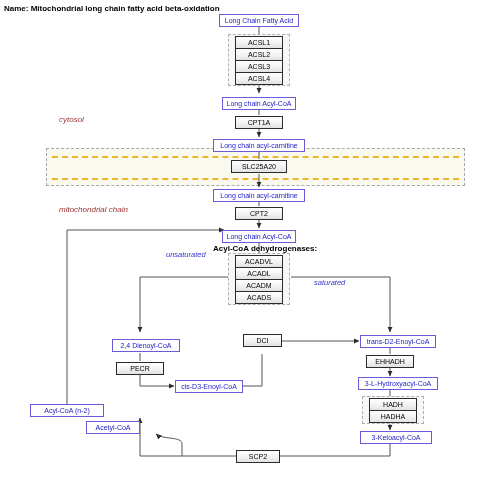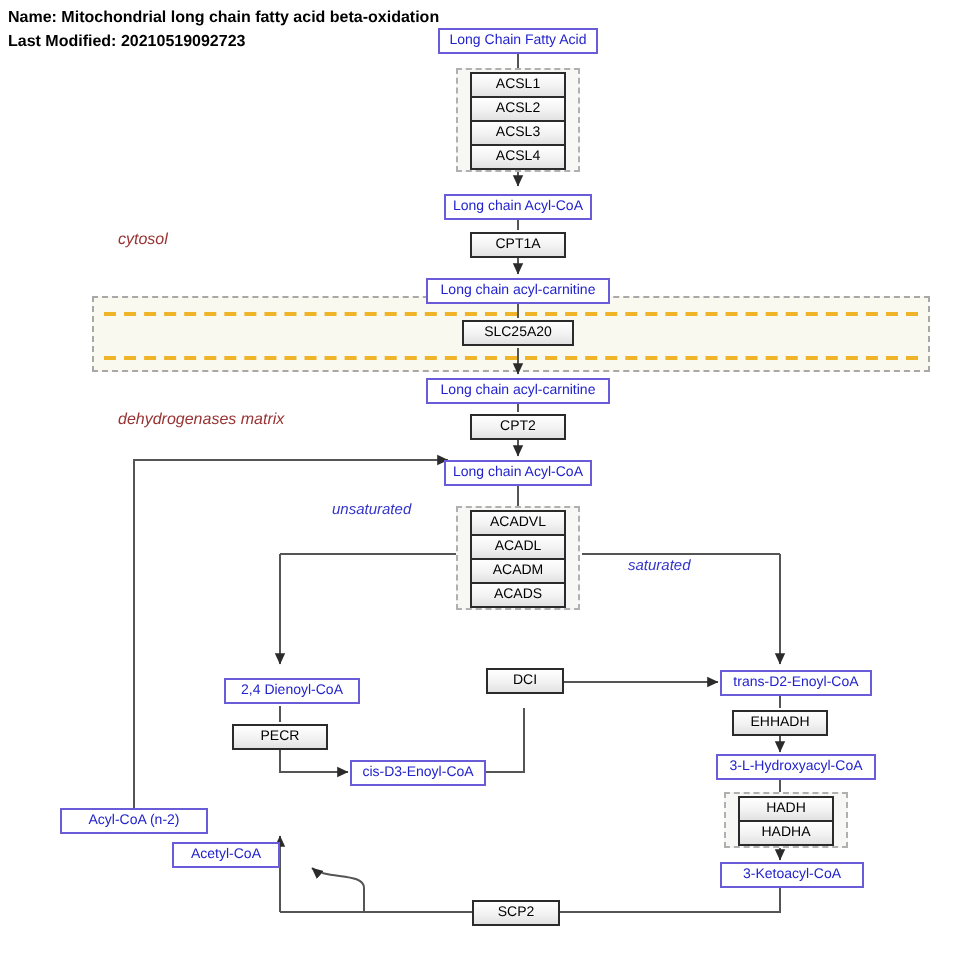--- a/index.html
+++ b/index.html
@@ -38,21 +38,20 @@
        border:1px dashed #a8a8a8;background:#faf9f0;}
   .membrane-line{position:absolute;height:0;border-top:2px dashed #f0b429;}
 </style>
 </head>
 <body>
 
 <div id="canvas">
 
   <div class="hdr">
     <div>Name: Mitochondrial long chain fatty acid beta-oxidation</div>
-    <div>Last Modified: 20210519092723</div>
   </div>
 
   <div class="membrane-outer" style="left:46px;top:148px;width:419px;height:38px;"></div>
   <div class="membrane-line" style="left:52px;top:156px;width:407px;"></div>
   <div class="membrane-line" style="left:52px;top:178px;width:407px;"></div>
 
   <svg id="svg-layer" viewBox="0 0 480 481" xmlns="http://www.w3.org/2000/svg">
     <defs>
       <marker id="ah" markerWidth="7" markerHeight="7" refX="5.4" refY="3" orient="auto" markerUnits="userSpaceOnUse">
         <path d="M0,0.4 L5.6,3 L0,5.6 z" fill="#2b2b2b"></path>
@@ -106,25 +105,26 @@
 
       <line x1="140" y1="456" x2="140" y2="418" marker-end="url(#ah)"></line>
 
       <path d="M182,456 L182,444 C182,436 163,440 156,434" marker-end="url(#ah)"></path>
 
       <path d="M67,411 L67,230 L224,230" marker-end="url(#ah)"></path>
     </g>
   </svg>
 
   <div class="lbl lbl-compartment" style="left:59px;top:115px;">cytosol</div>
-  <div class="lbl lbl-compartment" style="left:59px;top:205px;">dehydrogenases matrix</div>
+  <div class="lbl lbl-compartment" style="left:59px;top:205px;">mitochondrial chain</div>
 
   <div class="lbl lbl-branch" style="left:166px;top:250px;">unsaturated</div>
   <div class="lbl lbl-branch" style="left:314px;top:278px;">saturated</div>
 
+  <div class="lbl lbl-section" style="left:213px;top:244px;">Acyl-CoA dehydrogenases:</div>
 
   <div class="node meta" style="left:219px;top:14px;width:80px;">Long Chain Fatty Acid</div>
 
   <div class="grp" style="left:228px;top:34px;width:62px;height:52px;"></div>
   <div class="node enz" style="left:235px;top:36px;width:48px;">ACSL1</div>
   <div class="node enz" style="left:235px;top:48px;width:48px;">ACSL2</div>
   <div class="node enz" style="left:235px;top:60px;width:48px;">ACSL3</div>
   <div class="node enz" style="left:235px;top:72px;width:48px;">ACSL4</div>
 
   <div class="node meta" style="left:222px;top:97px;width:74px;">Long chain Acyl-CoA</div>

